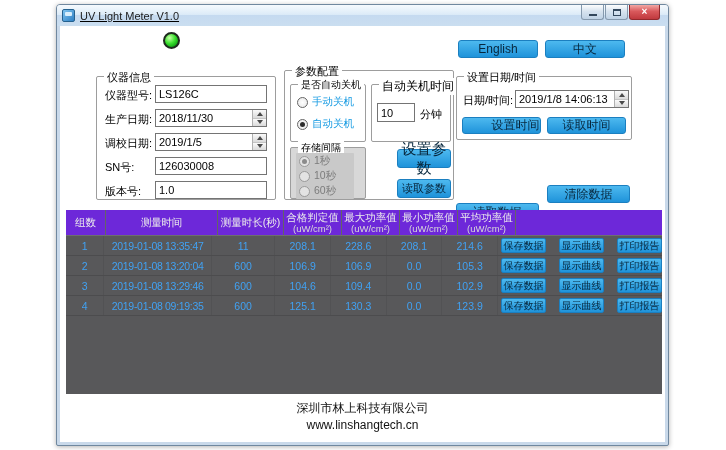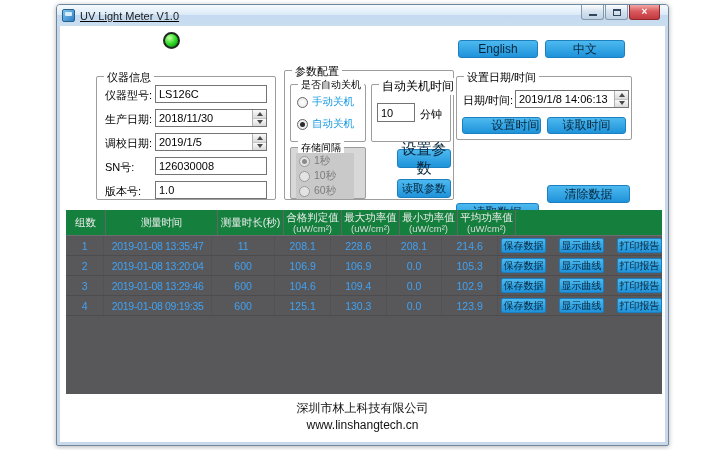--- a/index.html
+++ b/index.html
@@ -63,21 +63,21 @@
   .radio.checked::after { content:""; position:absolute; left:2px; top:2px; width:5px; height:5px;
     border-radius:50%; background:#2c2c2c; }
   .radio-label { font-size:10.5px; color:#159ae2; white-space:nowrap; }
   .radio-row.disabled .radio { border-color:#9a9a9a; background:#e3e3e3; }
   .radio-row.disabled .radio.checked::after { background:#8b8b8b; }
   .radio-row.disabled .radio-label { color:#7c7c7c; }
   .radio-row.disabled { background:#c9c9c9; padding:1px 4px 1px 3px; border-radius:1px; width:58px; }
 
   
   .table { position:absolute; left:6px; top:184px; width:596px; height:184px; background:#58585a; }
-  .thead { display:flex; height:26px; background:#15803d; border-bottom:1px solid #6e6e70; }
+  .thead { display:flex; height:26px; background:#6d28d9; border-bottom:1px solid #6e6e70; }
   .th { display:flex; flex-direction:column; align-items:center; justify-content:center;
     color:#ececec; font-size:10.5px; line-height:11px; border-right:1px solid #646466; white-space:nowrap; }
   .th .sub { font-size:9.5px; color:#d8d8d8; }
   .trow { display:flex; height:20px; border-bottom:1px solid #4c4c4e; }
   .td { display:flex; align-items:center; justify-content:center; color:#41a1f2;
     font-size:10.5px; border-right:1px solid #525254; white-space:nowrap; }
   .c0{width:40px;} .c1{width:112px; letter-spacing:-0.3px;} .c2{width:66px;}
   .c3,.c4,.c5,.c6{width:58px;}
   .cfill { flex:1; border-right:none; }
   .row-actions { display:flex; align-items:center; gap:13px; margin-left:3px; }

